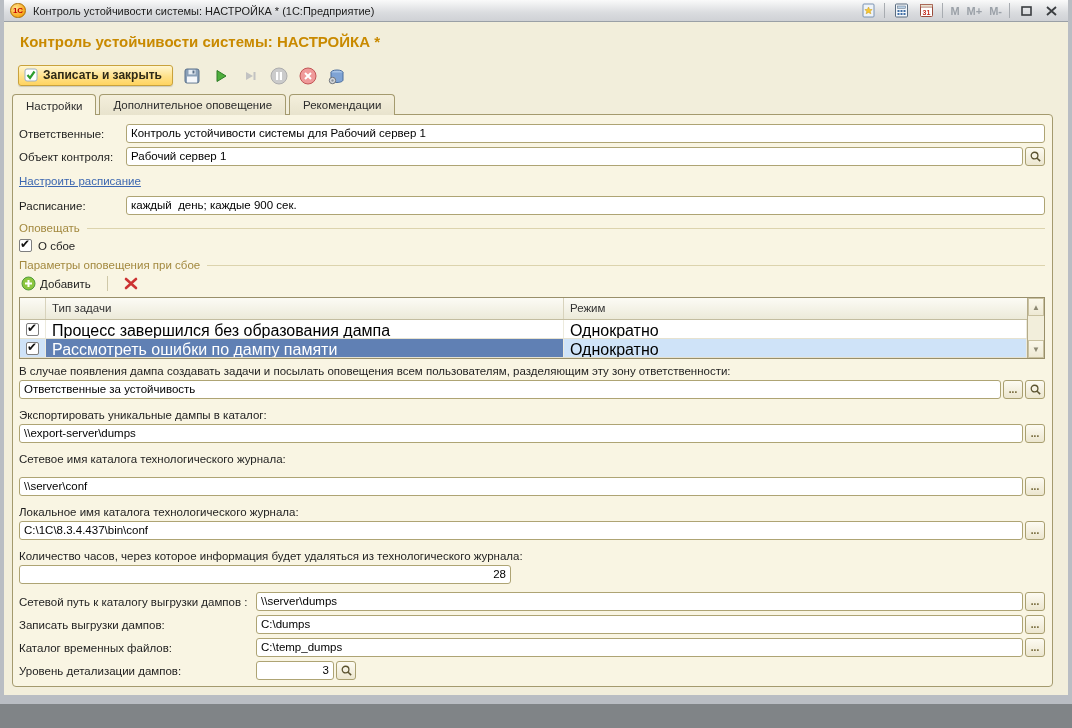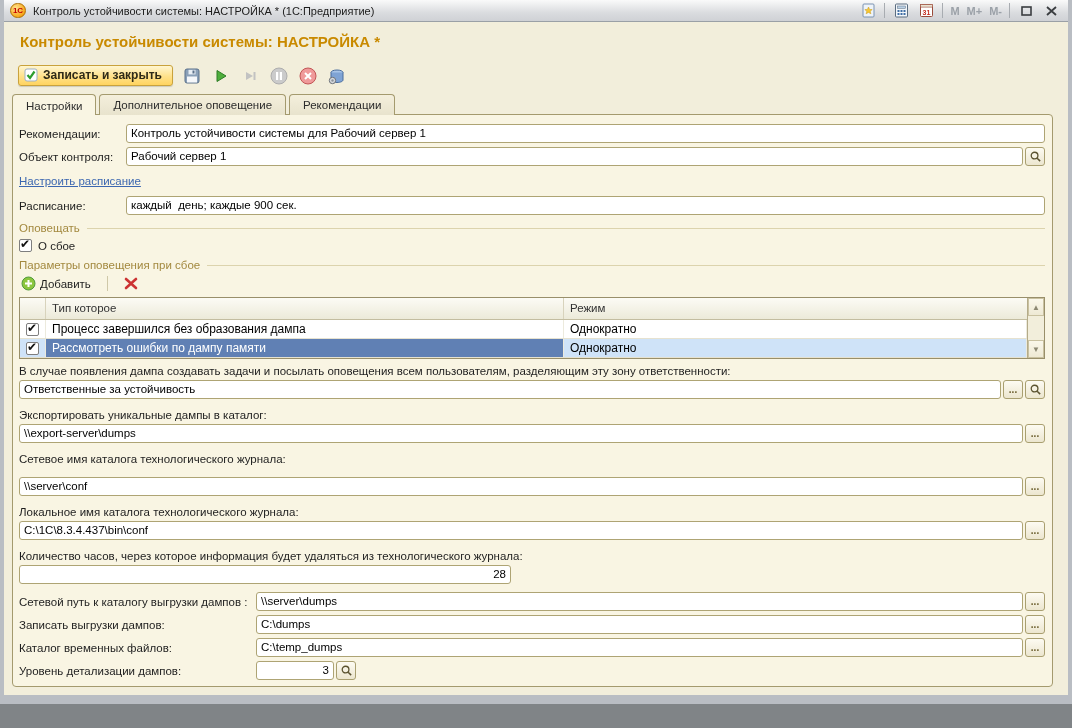--- a/index.html
+++ b/index.html
@@ -110,21 +110,21 @@
   
   .grid { display: flex; border: 1px solid #998f6a; margin: 2px 0 6px; background: #fff; }
   .grid-main { flex: 1; display: flex; flex-direction: column; }
   .grow { display: grid; grid-template-columns: 26px 518px 1fr; }
   .ghead { background: linear-gradient(#fcfbf5, #ecead9); border-bottom: 1px solid #c3bda0; height: 22px; }
   .ghead .gcell { font-size: 11.5px; color: #333; padding: 4px 6px 0; border-right: 1px solid #d8d3bc; }
   .ghead .gcell:last-child { border-right: none; }
   .gbody-row { height: 19px; border-bottom: 1px solid #e6e2d0; }
   .gbody-row:last-child { border-bottom: none; }
   .gcell { overflow: hidden; white-space: nowrap; }
-  .gbody-row .gcell { font-size: 12px; padding: 2px 6px 0; border-right: 1px solid #eceadd; }
+  .gbody-row .gcell { font-size: 16px; padding: 2px 6px 0; border-right: 1px solid #eceadd; }
   .gbody-row .cb-cell { display: flex; align-items: center; justify-content: center; padding: 0; }
   .gbody-row.selected .cb-cell, .gbody-row.selected .mode-cell { background: #cfe3f8; }
   .gbody-row.selected .task-cell { background: #6080b4; color: #fff; }
   .grid-filler { flex: 1; background: #fff; }
   .grid-scroll {
     width: 17px; flex: 0 0 17px; border-left: 1px solid #b4ab89;
     background: #f2eedb; display: flex; flex-direction: column; justify-content: space-between;
   }
   .scroll-btn {
     height: 18px; display: flex; align-items: center; justify-content: center;
@@ -247,21 +247,21 @@
 
   <div class="tabs">
     <div class="tab active">Настройки</div>
     <div class="tab">Дополнительное оповещение</div>
     <div class="tab">Рекомендации</div>
   </div>
 
   <div class="tabpanel">
 
     <div class="frow">
-      <span class="flabel">Рекомендации:</span>
+      <span class="flabel">Ответственные:</span>
       <div class="field">Контроль устойчивости системы для Рабочий сервер 1</div>
     </div>
 
     <div class="frow">
       <span class="flabel">Объект контроля:</span>
       <div class="fgroup">
         <div class="field">Рабочий сервер 1</div>
         <span class="mini-btn">
           <svg width="13" height="13" viewBox="0 0 14 14">
               <circle cx="6" cy="6" r="3.6" fill="none" stroke="#5b5330" stroke-width="1.4"></circle>
@@ -306,21 +306,21 @@
         <svg width="14" height="13" viewBox="0 0 14 13">
             <path d="M2 2 L12 11 M12 2 L2 11" stroke="#cc3333" stroke-width="2.6" stroke-linecap="round"></path>
           </svg>
       </span>
     </div>
 
     <div class="grid">
       <div class="grid-main">
         <div class="grow ghead">
           <span class="gcell"></span>
-          <span class="gcell">Тип которое</span>
+          <span class="gcell">Тип задачи</span>
           <span class="gcell">Режим</span>
         </div>
         <div class="grow gbody-row">
           <span class="gcell cb-cell">
               <span class="checkbox checked"></span>
             </span>
           <span class="gcell task-cell">Процесс завершился без образования дампа</span>
           <span class="gcell mode-cell">Однократно</span>
         </div>
         <div class="grow gbody-row selected">

